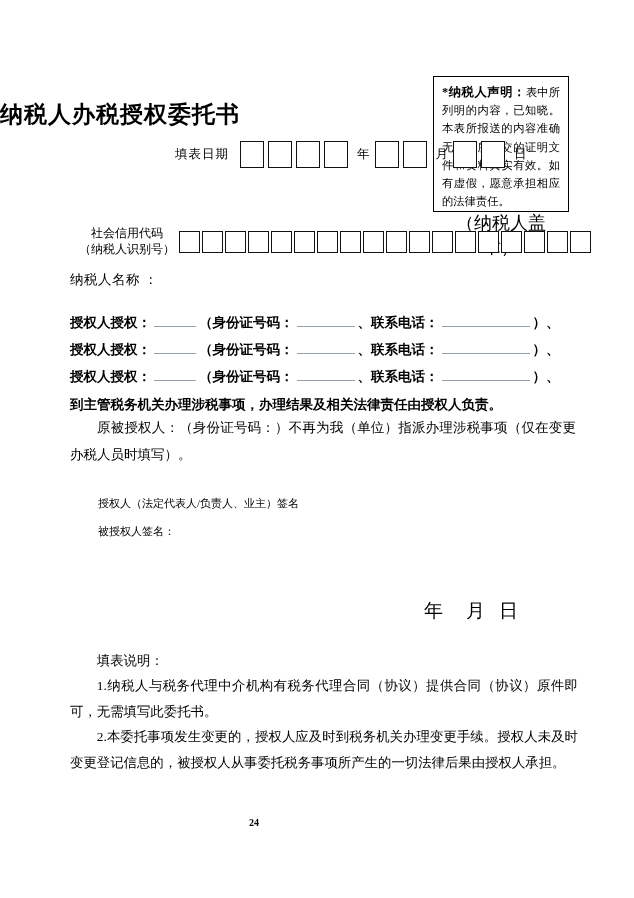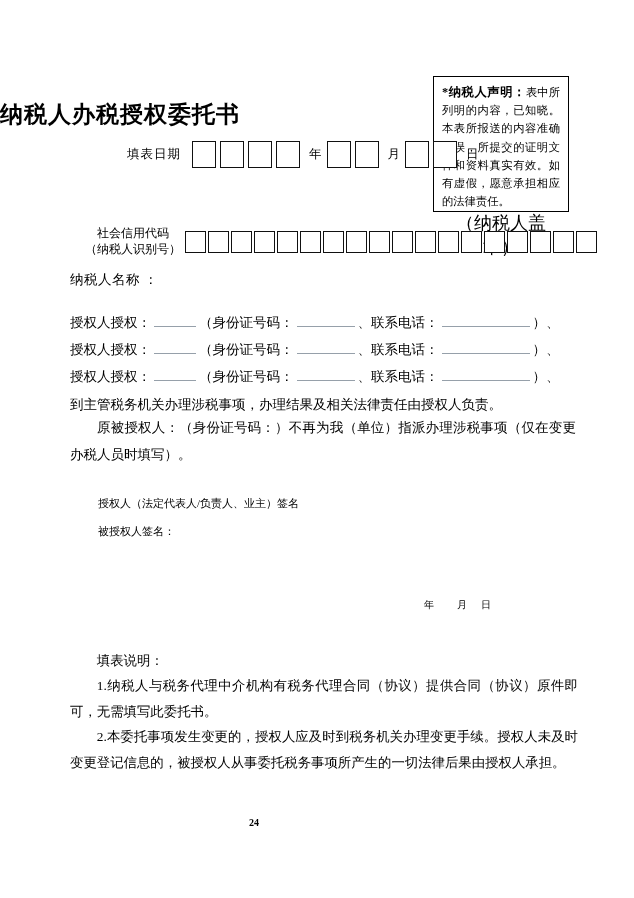--- a/index.html
+++ b/index.html
@@ -19,48 +19,48 @@
   .decl-seal { text-align:center; font-size:18px; margin-top:1px; }
 
   
   .title {
     position:absolute; left:0; top:99px; width:622px; text-align:left;
     font-size:23px; font-weight:bold; letter-spacing:1px;
   }
 
   
   .date-row { position:absolute; left:127px; top:141px; display:flex; align-items:center; font-size:12.5px; }
-  .date-row .lbl { margin-right:7px; letter-spacing:1px; }
+  .date-row .lbl { margin-right:7px; letter-spacing:1px;margin-left:48px; }
   .dbox { display:inline-block; width:24px; height:27px; border:1.5px solid #111; background:#fff; margin-left:4px; }
   .unit { margin:0 1px 0 9px; }
 
   
-  .code-row { position:absolute; left:84px; top:226px; display:flex; align-items:center; }
+  .code-row { position:absolute; left:78px; top:226px; display:flex; align-items:center; }
   .code-label { width:98px; font-size:12px; line-height:15.5px; text-align:center; }
   .code-boxes { display:flex; margin-left:1px; }
   .cbox { width:21px; height:22px; border:1.5px solid #111; background:#fff; margin-left:2px; }
 
   .name-row { position:absolute; left:70px; top:271px; font-size:13.5px; letter-spacing:0.5px;font-family:Liberation Serif, serif; }
 
   
-  .auth-block { position:absolute; left:70px; top:309px; width:515px; font-size:13.5px; line-height:27.2px; }
+  .auth-block { position:absolute; left:70px; top:309px; width:515px; font-size:13.5px; line-height:27.2px;font-weight:bold; }
   .blank { display:inline-block; height:12px; border-bottom:1px solid #96a0aa; margin:0 3px; vertical-align:baseline; }
   .b-name { width:42px; }
   .b-id { width:58px; }
   .b-phone { width:88px; }
 
   
   .former { position:absolute; left:70px; top:415px; width:506px; font-size:13.5px; line-height:26.5px;
             text-indent:2em; text-align:justify; text-justify:inter-ideograph; }
 
   
   .sig-block { position:absolute; left:98px; top:490px; font-size:11px; line-height:27.5px; }
 
   
-  .sign-date { position:absolute; left:424px; top:598px; font-size:10px; }
+  .sign-date { position:absolute; left:424px; top:598px; font-size:19px; }
   .sign-date .y { margin-right:23px; }
   .sign-date .m { margin-right:14px; }
 
   
   .instr { position:absolute; left:70px; top:648px; width:508px; font-size:13.4px; line-height:25.4px; }
   .instr p { text-indent:2em; text-align:justify; text-justify:inter-ideograph; }
 
   .page-num { position:absolute; left:0; top:817px; width:508px; text-align:center;
               font-size:10px; font-weight:bold; font-family:"Liberation Serif","DejaVu Serif",serif; }
 </style>

